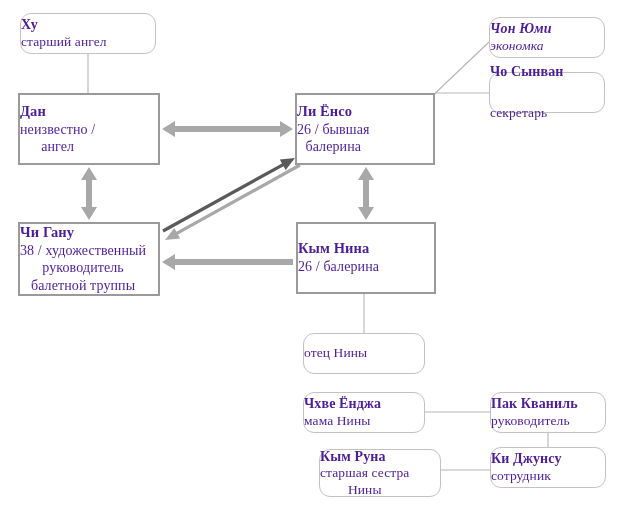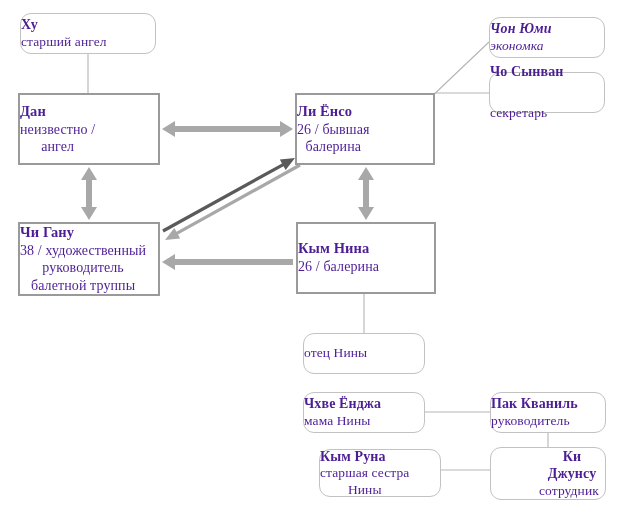--- a/index.html
+++ b/index.html
@@ -141,18 +141,18 @@
         <div class="rl">мама Нины</div>
       </div>
       <div class="node sub" style="left: 303px; top: 449px; width: 122px; height: 48px; margin-left: 16px;">
         <div class="nm">Кым Руна</div>
         <div class="rl">старшая сестра<br>Нины</div>
       </div>
       <div class="node sub" style="left: 490px; top: 392px; width: 116px; height: 41px;">
         <div class="nm">Пак Кваниль</div>
         <div class="rl">руководитель</div>
       </div>
-      <div class="node sub" style="left: 490px; top: 447px; width: 116px; height: 53px; padding-left: 48px;">
+      <div class="node sub" style="left: 490px; top: 447px; width: 116px; height: 41px;">
         <div class="nm">Ки Джунсу</div>
         <div class="rl">сотрудник</div>
       </div>
     </div>
 </div>
 
 </body></html>

